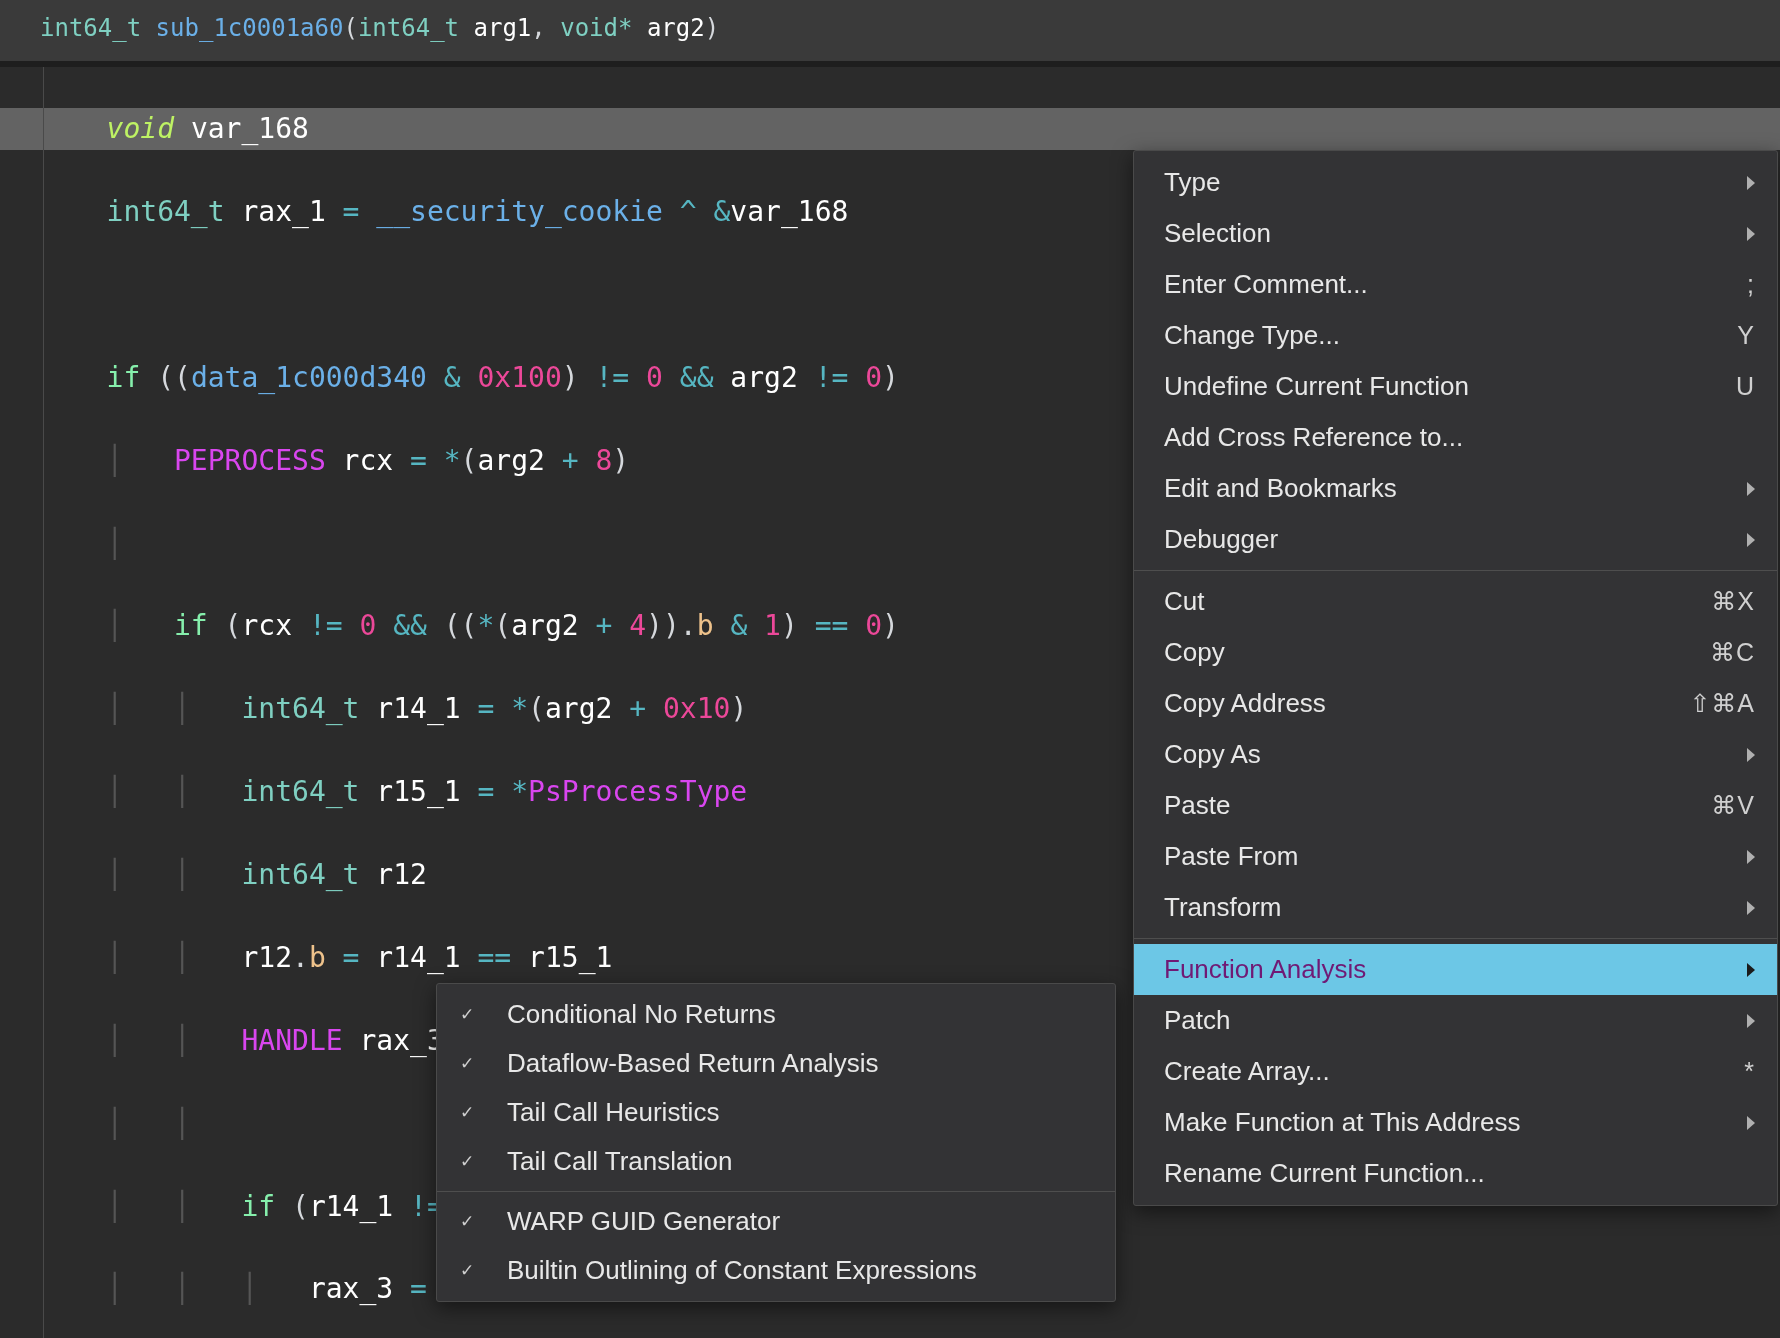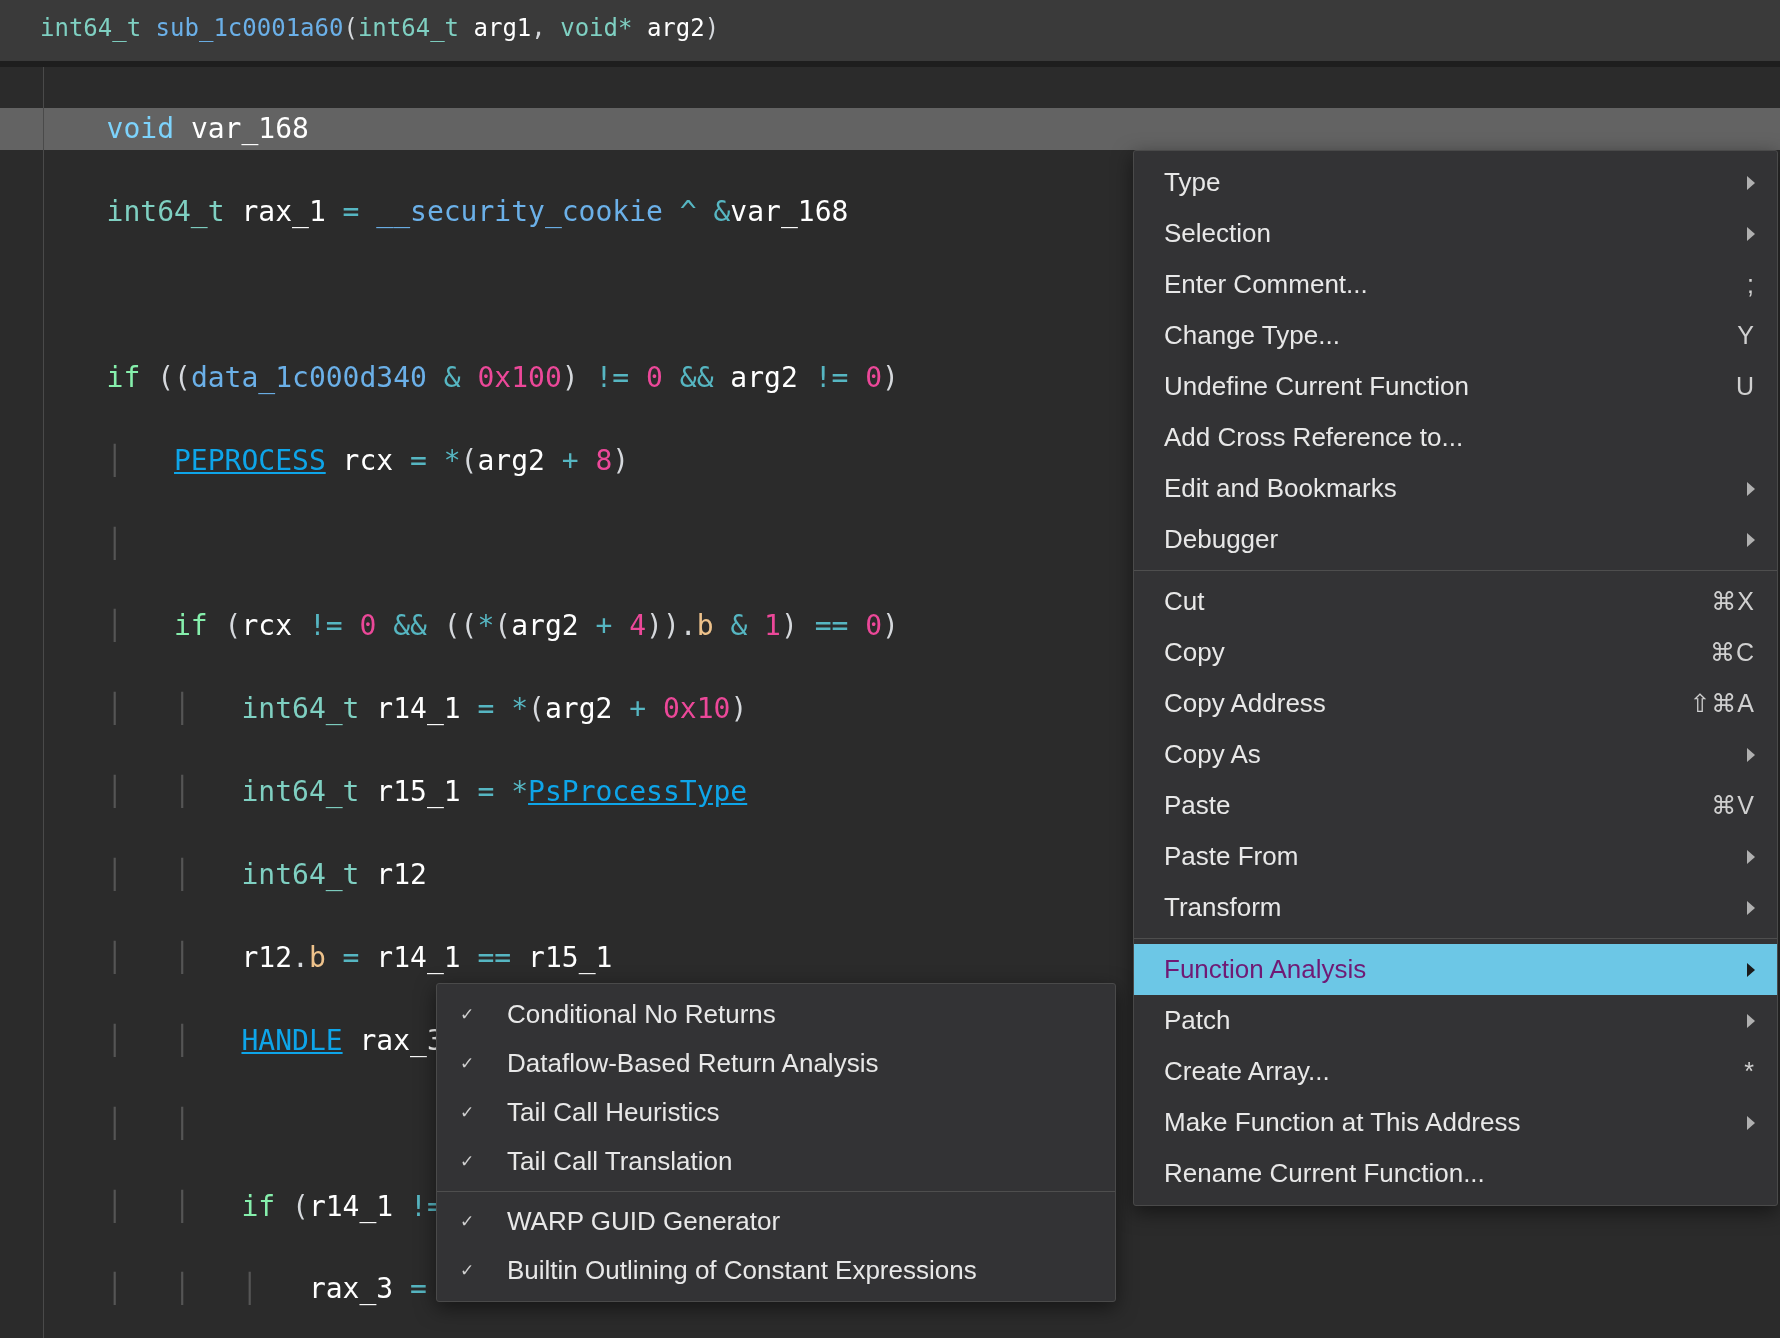--- a/index.html
+++ b/index.html
@@ -38,29 +38,29 @@
     border-right: 1px solid #4a4a4a;
   }
   .code-content {
     padding-left: 56px;
     padding-top: 0;
     white-space: pre;
   }
   .code-line { display: block; min-height: 41px; }
   .code-line.hl { background: #636363; margin-left:-56px; padding-left:56px;}
   .kw-type { color: #7fd0c2; }
-  .kw-void { color: #7dd3fc; }
+  .kw-void { color: #bef264; font-style: italic; }
   .name-var { color: #ffffff; }
   .name-param { color: #eec28b; }
   .kw-ctrl { color: #86efac; }
   .name-data { color: #6bb0e8; }
   .num { color: #ec4899; }
   .op { color: #56b6c2; }
   .par { color: #d5d8dc; }
-  .name-type2 { color: #0ea5e9; text-decoration: underline; }
+  .name-type2 { color: #d946ef; }
   .name-call2 { color: #e6e1b8; }
   .field { color: #eec28b; }
   .guide { color: #555; }
 
   .context-menu {
     position: absolute;
     background: #333335;
     border: 1px solid #4a4a4a;
     box-shadow: 0 6px 20px rgba(0,0,0,0.5);
     font-family: -apple-system, "Helvetica Neue", Arial, sans-serif;

